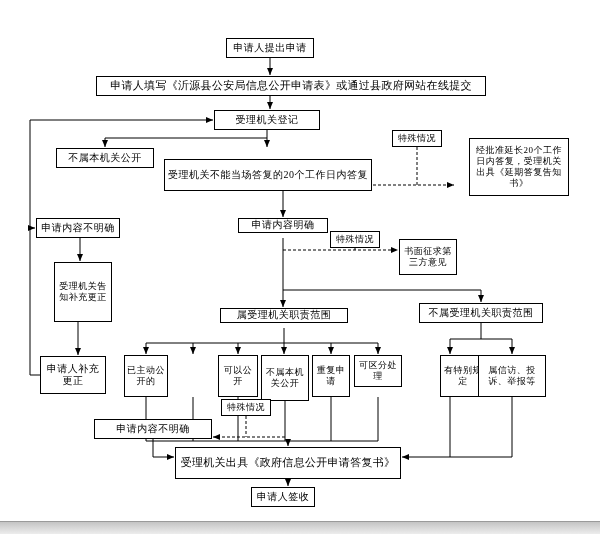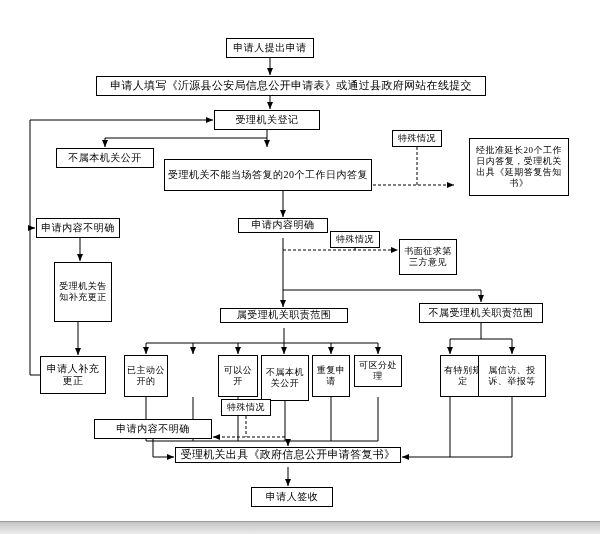--- a/index.html
+++ b/index.html
@@ -118,18 +118,18 @@
   <div class="node sz9" style="left:354px;top:355px;width:48px;height:32px">可区分处理</div>
 
   <div class="node sz9" style="left:440px;top:355px;width:46px;height:42px">有特别规定</div>
 
   <div class="node sz9" style="left:478px;top:355px;width:68px;height:42px">属信访、投诉、举报等</div>
 
   <div class="node sz9" style="left:221px;top:399px;width:50px;height:17px">特殊情况</div>
 
   <div class="node sz10" style="left:94px;top:419px;width:118px;height:20px">申请内容不明确</div>
 
-  <div class="node wide" style="left:175px;top:447px;width:226px;height:16px">受理机关出具《政府信息公开申请答复书》</div>
+  <div class="node wide" style="left:175px;top:447px;width:226px;height:32px">受理机关出具《政府信息公开申请答复书》</div>
 
-  <div class="node sz10" style="left:251px;top:487px;width:82px;height:20px">申请人签收</div>
+  <div class="node sz10" style="left:251px;top:487px;width:64px;height:20px">申请人签收</div>
 
   <div id="bottom-strip"></div>
 </div>
 
 </body></html>

